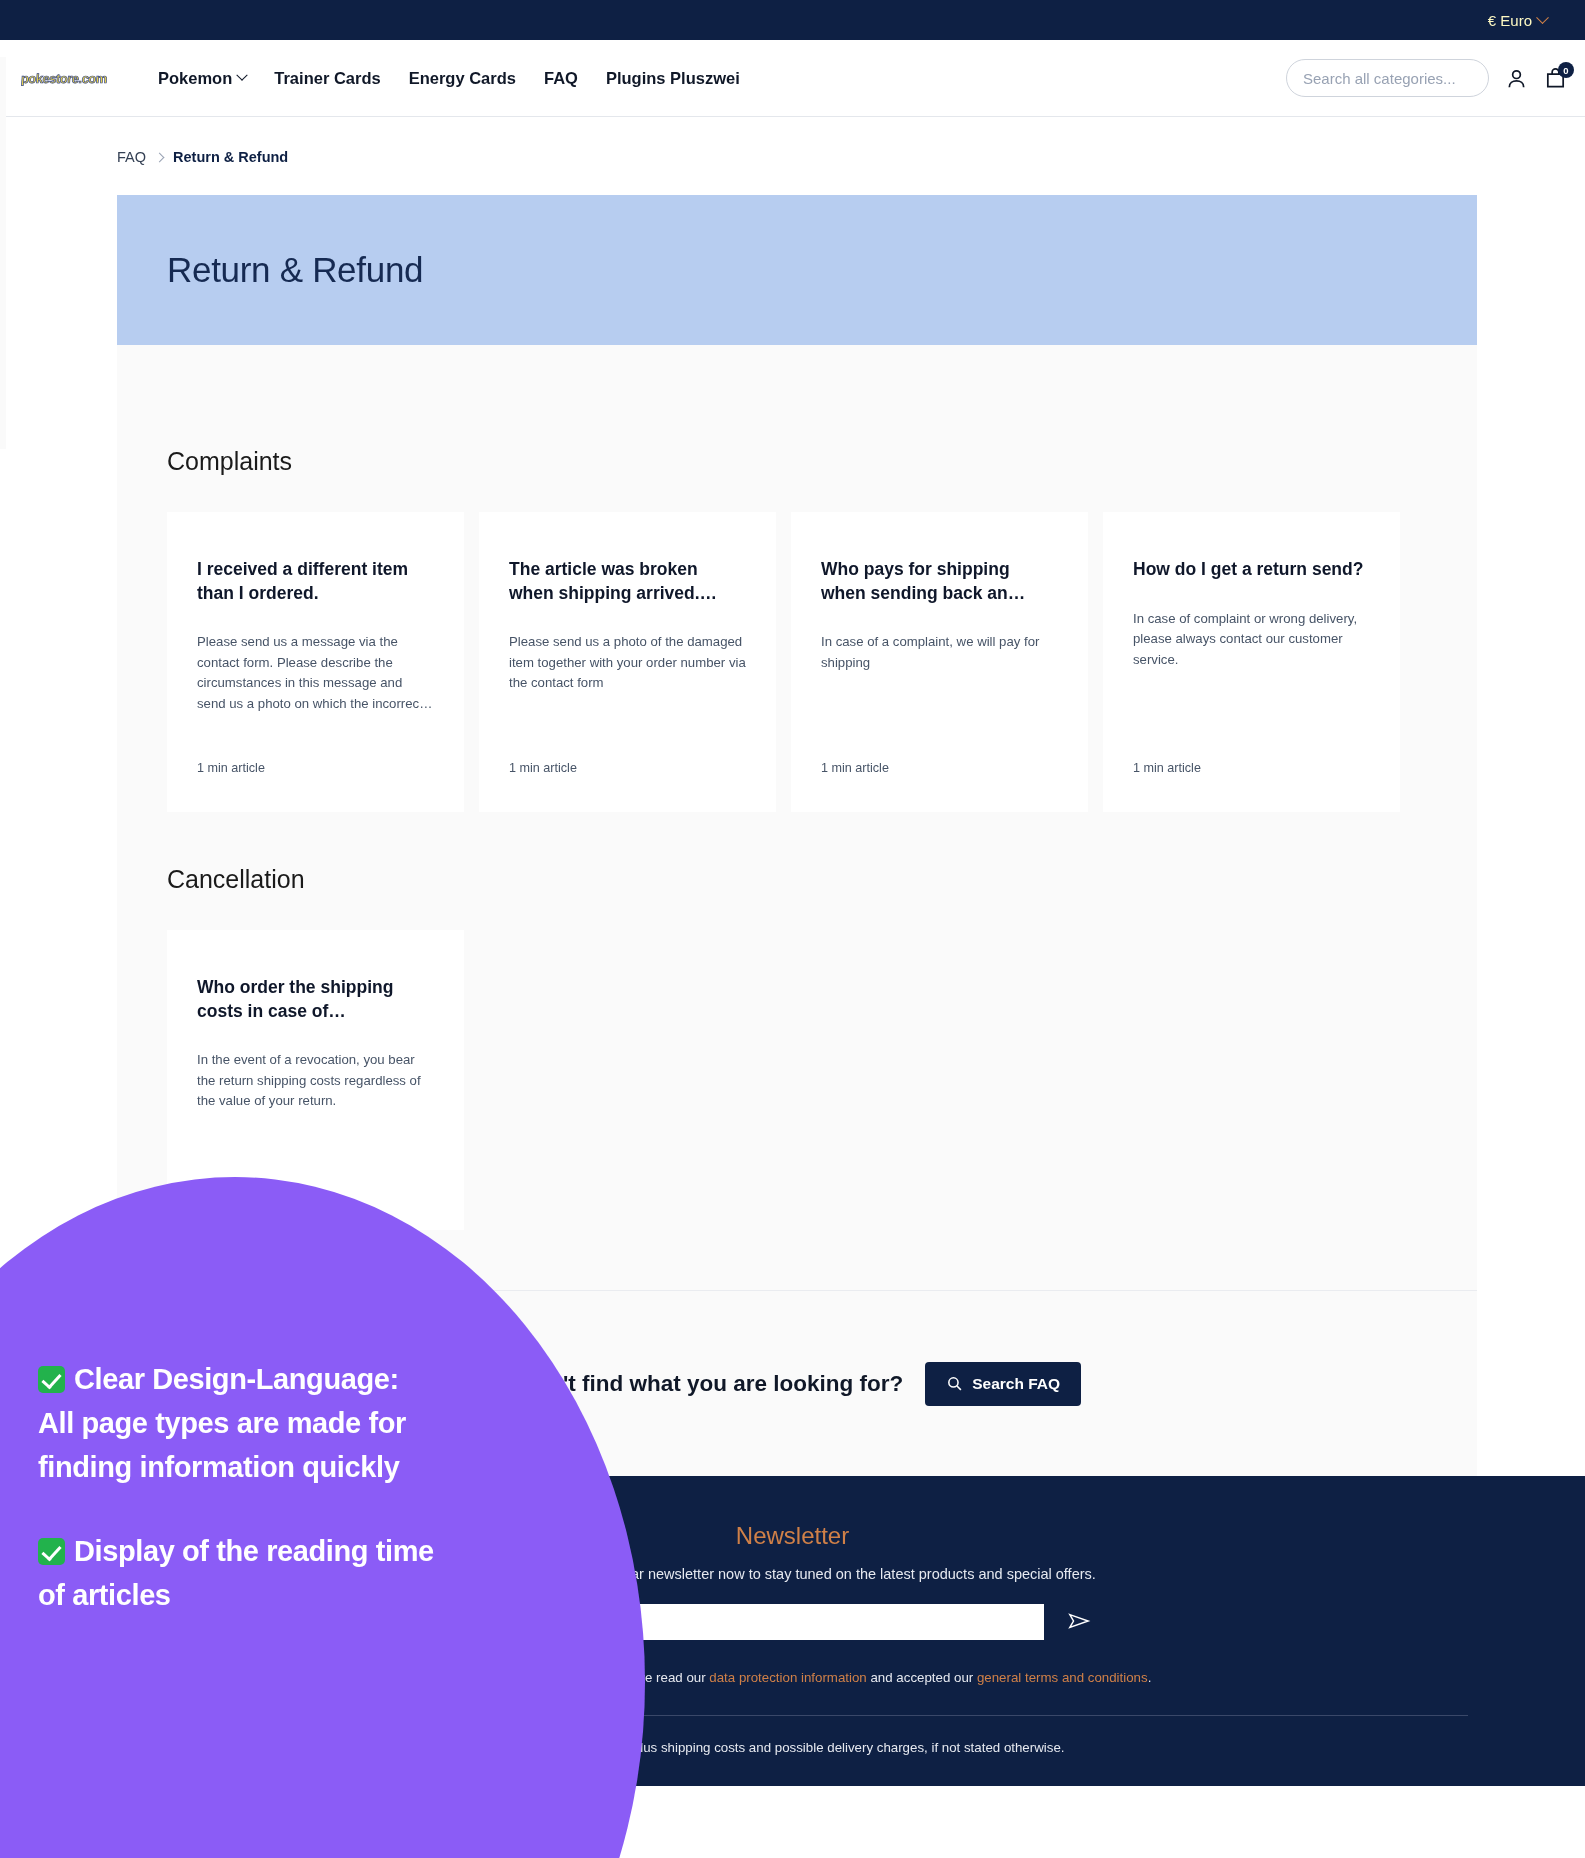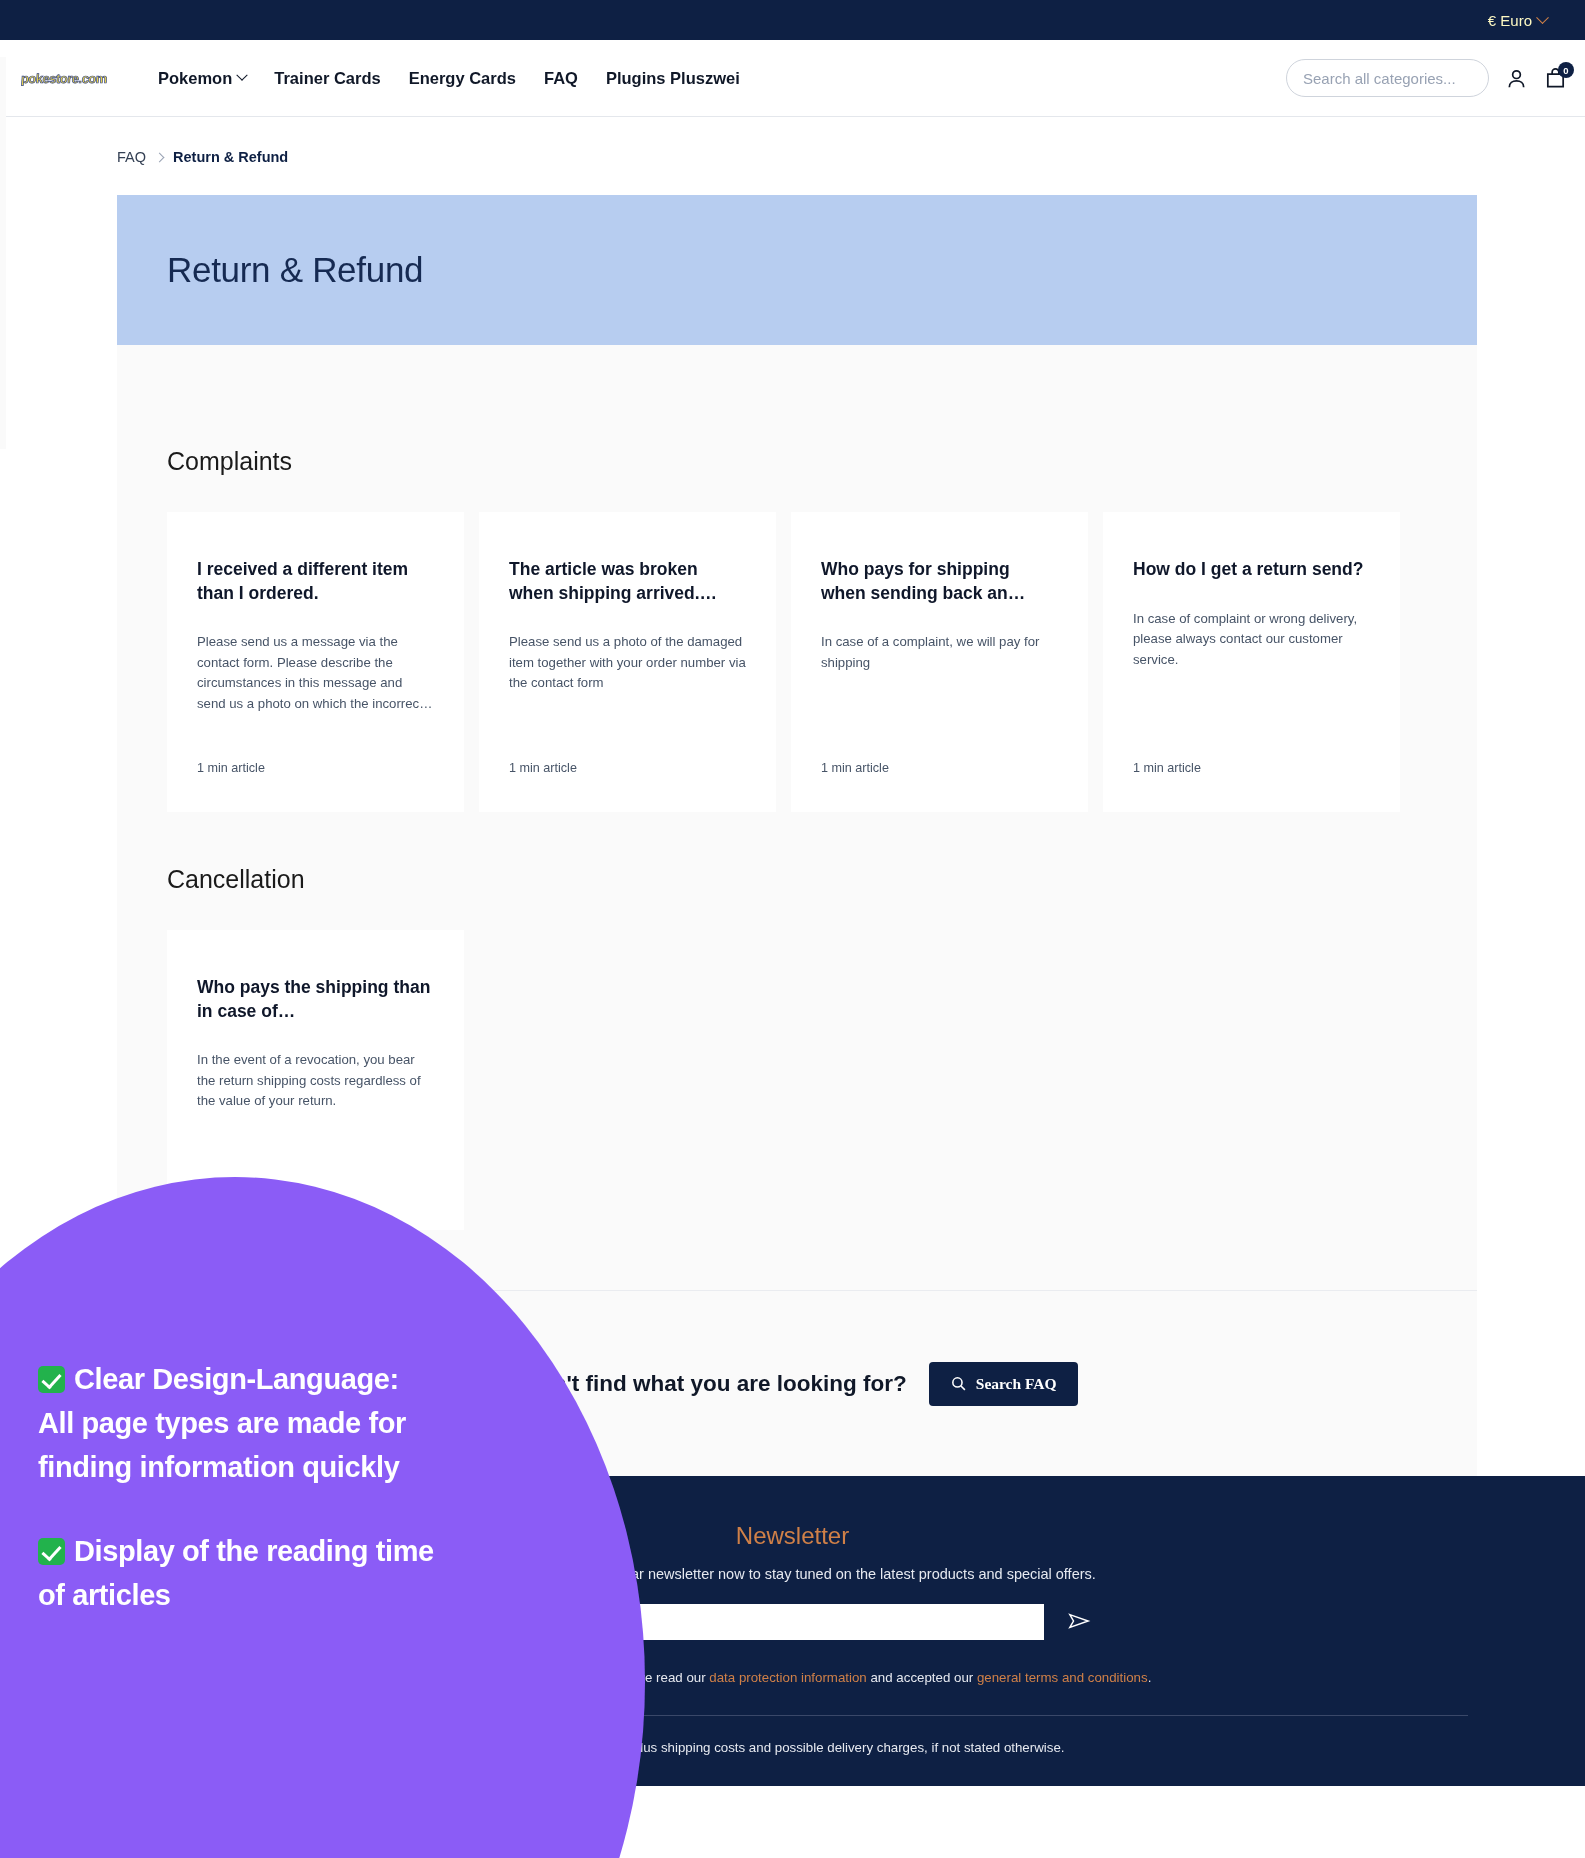--- a/index.html
+++ b/index.html
@@ -251,21 +251,21 @@
     color: #fff;
     border: none;
     font-size: 15.5px;
     font-weight: bold;
     padding: 13px 21px;
     border-radius: 4px;
     display: flex;
     align-items: center;
     gap: 9px;
     cursor: pointer;
-    font-family: Liberation Serif, serif;
+    font-family: Liberation Sans, sans-serif;
   }
 
   
   .footer {
     background: #0e2044;
     padding-top: 46px;
     height: 310px;
     color: #fff;
   }
   .newsletter { text-align: center; }
@@ -458,21 +458,21 @@
             <div class="card-desc">In case of complaint or wrong delivery, please always contact our customer service.</div>
             <div class="card-meta">1 min article</div>
           </div>
         </div>
       </div>
 
       <div class="section second">
         <div class="section-title">Cancellation</div>
         <div class="cards">
           <div class="card">
-            <div class="card-title">Who pays the shipping than in case of…</div>
+            <div class="card-title">Who order the shipping costs in case of…</div>
             <div class="card-desc">In the event of a revocation, you bear the return shipping costs regardless of the value of your return.</div>
             <div class="card-meta">1 min article</div>
           </div>
         </div>
       </div>
 
     </div>
 
     <div class="cta-band">
       <div class="cta-text">Didn't find what you are looking for?</div>

